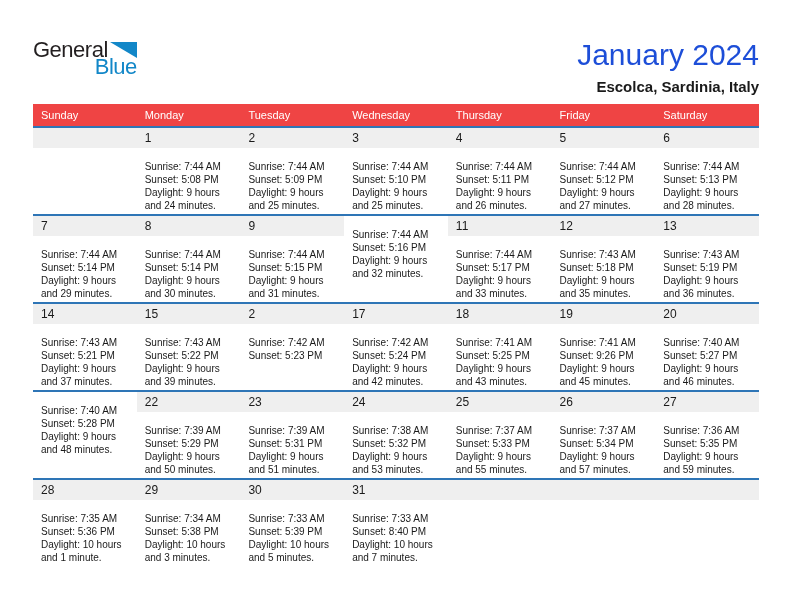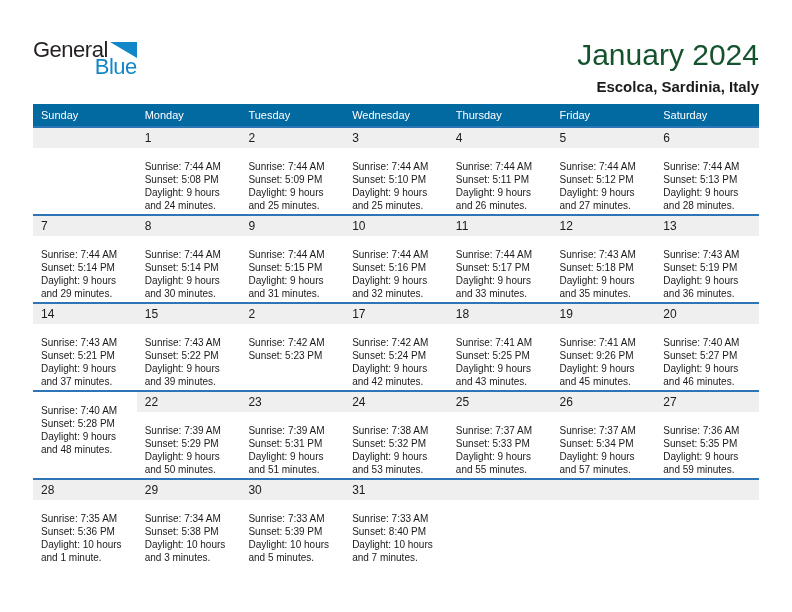--- a/index.html
+++ b/index.html
@@ -44,36 +44,36 @@
     font-size: 22px;
     letter-spacing: -0.5px;
     color: #1287c8;
     text-align: right;
     line-height: 18px;
     margin-top: -2px;
   }
   .title-block { text-align: right; }
   .title {
     font-size: 30px;
-    color: #14532d;
+    color: #1d4ed8;
     line-height: 34px;
     letter-spacing: 0;
   }
   .subtitle {
     font-size: 15px;
     font-weight: 700;
     color: #1a1a1a;
     margin-top: 6px;
   }
   
   .calendar { width: 726px; }
   .weekday-row {
     display: grid;
     grid-template-columns: repeat(7, 1fr);
-    background: #0369a1;
+    background: #ef4444;
     height: 22px;
     align-items: center;
   }
   .wd-cell {
     color: #ffffff;
     font-size: 11px;
     padding-left: 8px;
     white-space: nowrap;
     overflow: hidden;
   }
@@ -201,21 +201,20 @@
           </div>
           <div class="cell">
             <div class="day-num">9</div>
             <div class="cell-body">
               <div class="line">Sunrise: 7:44 AM</div>
               <div class="line">Sunset: 5:15 PM</div>
               <div class="line">Daylight: 9 hours and 31 minutes.</div>
             </div>
           </div>
           <div class="cell">
-            <div class="day-num">10</div>
             <div class="cell-body">
               <div class="line">Sunrise: 7:44 AM</div>
               <div class="line">Sunset: 5:16 PM</div>
               <div class="line">Daylight: 9 hours and 32 minutes.</div>
             </div>
           </div>
           <div class="cell">
             <div class="day-num">11</div>
             <div class="cell-body">
               <div class="line">Sunrise: 7:44 AM</div>

